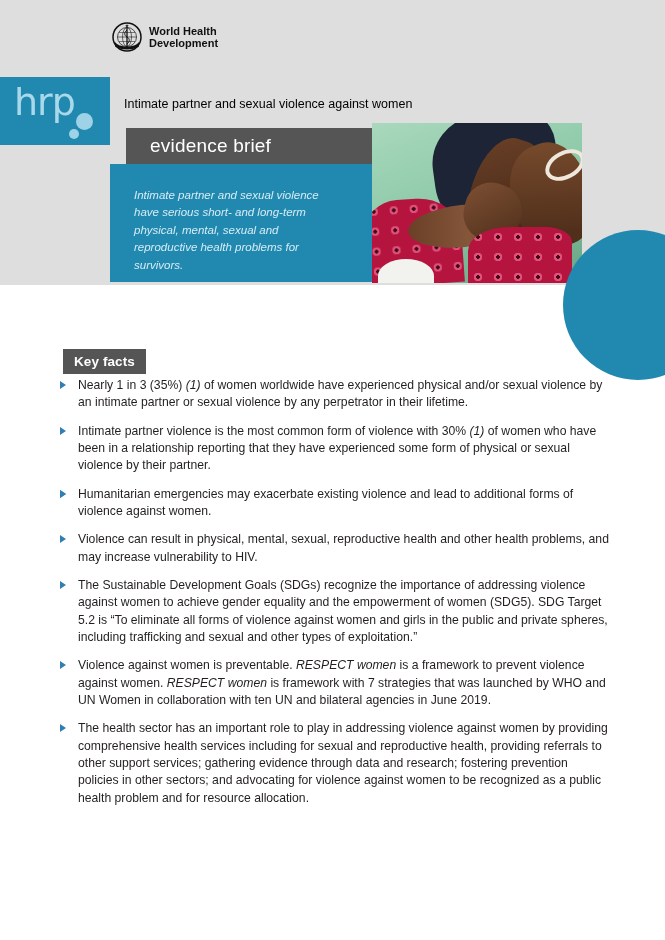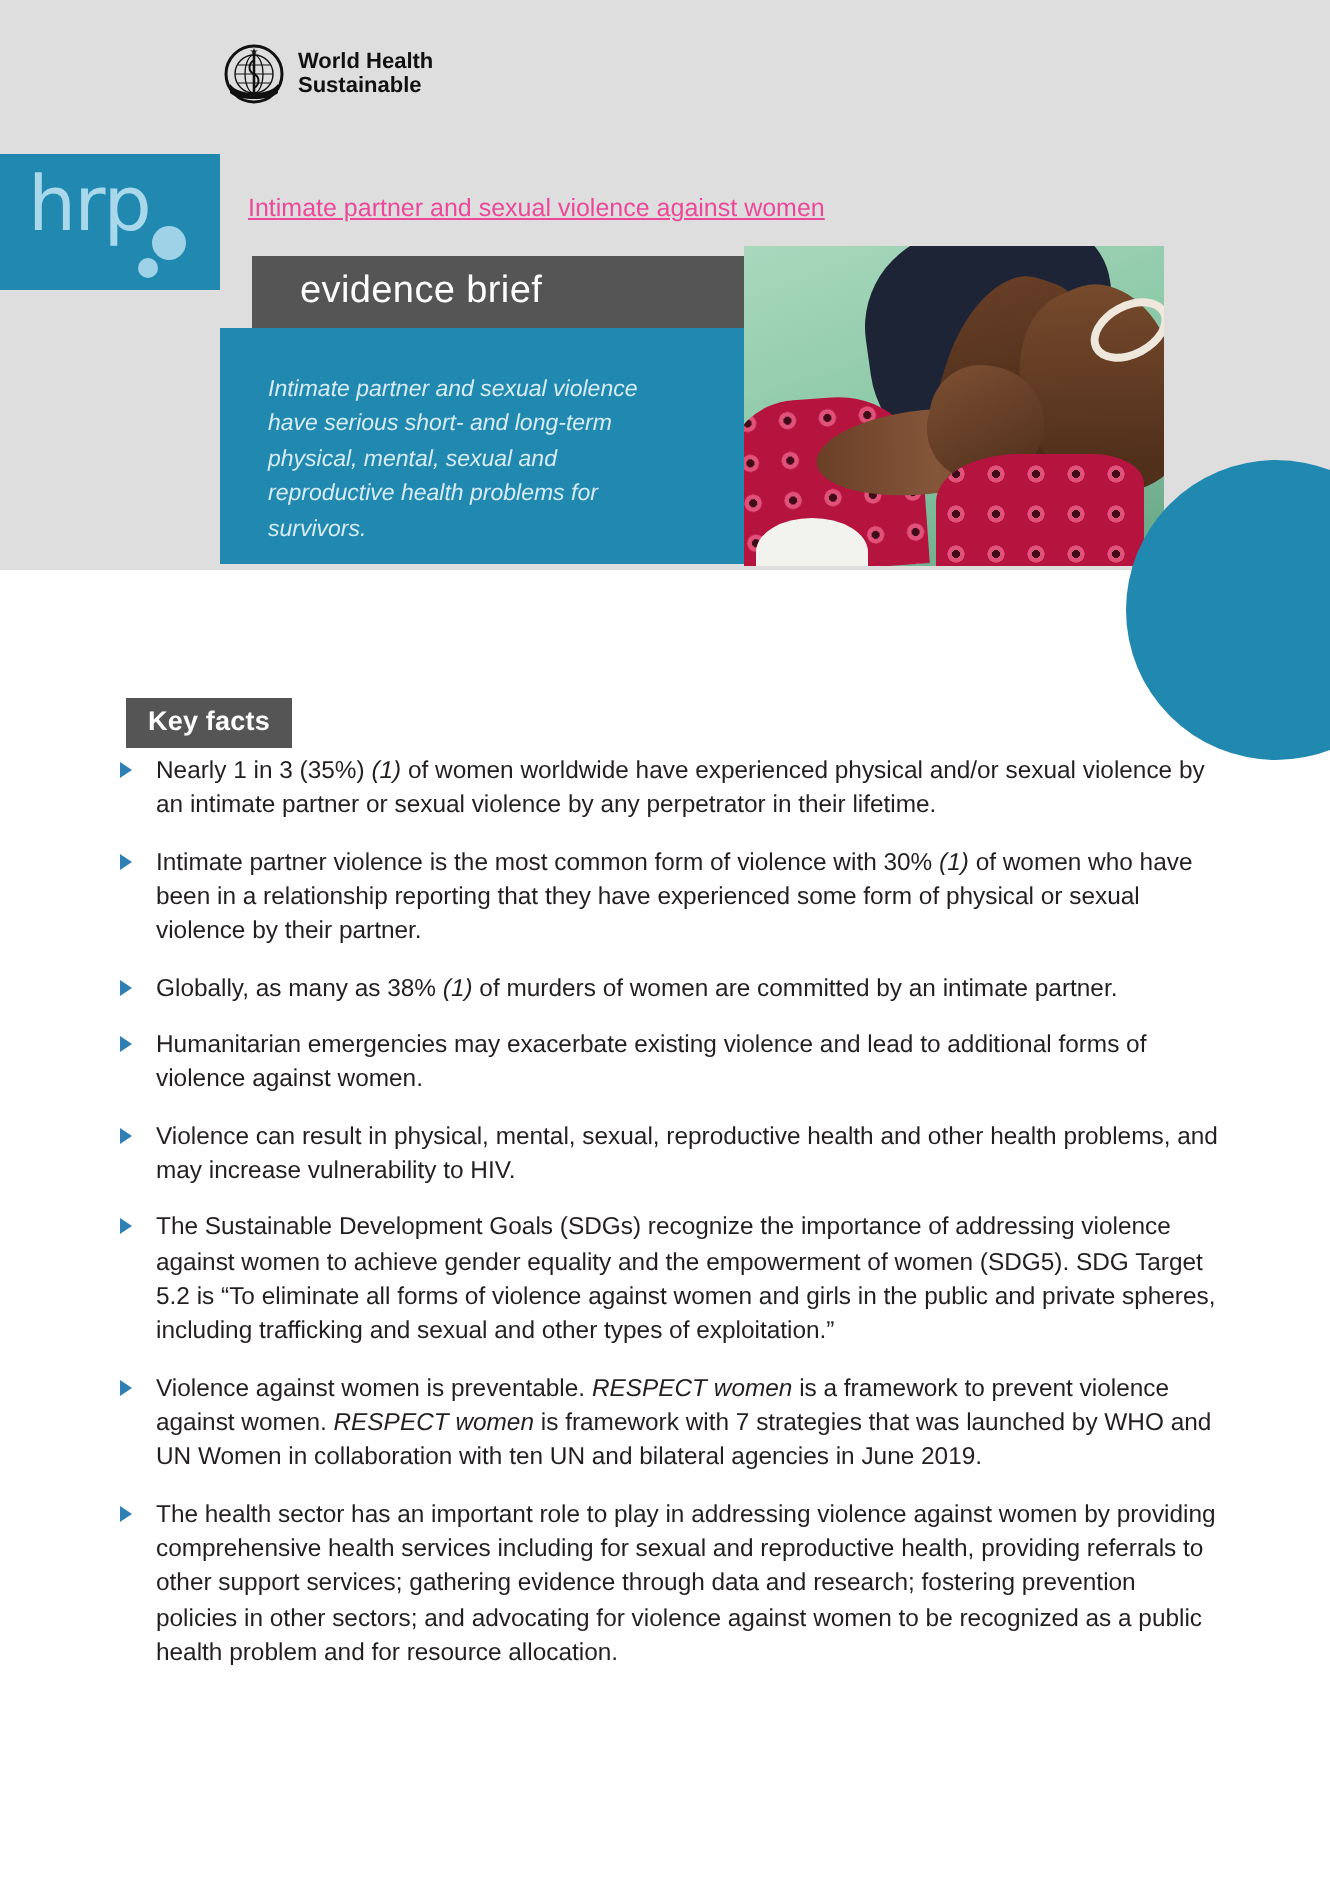--- a/index.html
+++ b/index.html
@@ -111,23 +111,22 @@
     letter-spacing: -0.3px;
     color: #1a1a1a;
     z-index: 4;
   }
   .title-sub {
     position: absolute;
     left: 124px;
     top: 97px;
     font-size: 12.5px;
     font-weight: normal;
-    color: #ec4899;
-    z-index: 4;
-    text-decoration: underline;
+    color: #000000;
+    z-index: 4;
   }
 
   
   .ev-bar {
     position: absolute;
     left: 126px;
     top: 128px;
     width: 260px;
     height: 36px;
     background: #555555;
@@ -331,21 +330,21 @@
         <line x1="14" y1="21" x2="46" y2="21" stroke="#111" stroke-width="1"></line>
         <line x1="14" y1="39" x2="46" y2="39" stroke="#111" stroke-width="1"></line>
         <path d="M30 9 L30 51" stroke="#111" stroke-width="2.6"></path>
         <path d="M30 16 C24 20 24 27 30 30 C36 33 36 40 30 44" fill="none" stroke="#111" stroke-width="2"></path>
         <path d="M6 40 C14 52 46 52 54 40 L54 49 C44 57 16 57 6 49 Z" fill="#111"></path>
         <path d="M30 4 L32.4 10 L26 6.6 L34 6.6 L27.6 10 Z" fill="#111"></path>
       </svg>
     </span>
     <span class="who-words">
       <span>World Health</span><br>
-      <span>Sustainable</span>
+      <span>Development</span>
     </span>
   </div>
 
   <div class="title-sub">Intimate partner and sexual violence against women</div>
 
   <div class="ev-bar">
     <span>evidence brief</span>
   </div>
 
   <div class="quote-panel">
@@ -370,20 +369,20 @@
   <div class="corner-circle"></div>
 </div>
 
 <div class="content">
   <div class="keyfacts">
     <span>Key facts</span>
   </div>
   <div class="facts-list" id="facts-list">
       <div class="fact"><span class="arrow"></span><span><span>Nearly 1 in 3 (35%) </span><i>(1)</i><span> of women worldwide have experienced physical and/or sexual violence by an intimate partner or sexual violence by any perpetrator in their lifetime.</span></span></div>
       <div class="fact"><span class="arrow"></span><span><span>Intimate partner violence is the most common form of violence with 30% </span><i>(1)</i><span> of women who have been in a relationship reporting that they have experienced some form of physical or sexual violence by their partner.</span></span></div>
-      <div class="fact"><span class="arrow"></span><span><span>Globally, as many as 38% </span><i>(1)</i><span> of murders of women are committed by an intimate partner.</span></span></div>
+      <div class="fact"><span class="arrow"></span></div>
       <div class="fact"><span class="arrow"></span><span><span>Humanitarian emergencies may exacerbate existing violence and lead to additional forms of violence against women.</span></span></div>
       <div class="fact"><span class="arrow"></span><span><span>Violence can result in physical, mental, sexual, reproductive health and other health problems, and may increase vulnerability to HIV.</span></span></div>
       <div class="fact"><span class="arrow"></span><span><span>The Sustainable Development Goals (SDGs) recognize the importance of addressing violence against women to achieve gender equality and the empowerment of women (SDG5). SDG Target  5.2 is “To eliminate all forms of violence against women and girls in the public and private spheres, including trafficking and sexual and other types of exploitation.”</span></span></div>
       <div class="fact"><span class="arrow"></span><span><span>Violence against women is preventable. </span><i>RESPECT women</i><span> is a framework to prevent violence against women. </span><i>RESPECT women</i><span> is framework with 7 strategies that was launched by WHO and UN Women in collaboration with ten UN and bilateral agencies in June 2019.</span></span></div>
       <div class="fact"><span class="arrow"></span><span><span>The health sector has an important role to play in addressing violence against women by providing comprehensive health services including for sexual and reproductive health, providing referrals to other support services; gathering evidence through data and research; fostering prevention policies in other sectors; and advocating for violence against women to be recognized as a public health problem and for resource allocation.</span></span></div>
     </div>
 </div>
 
 </body></html>

